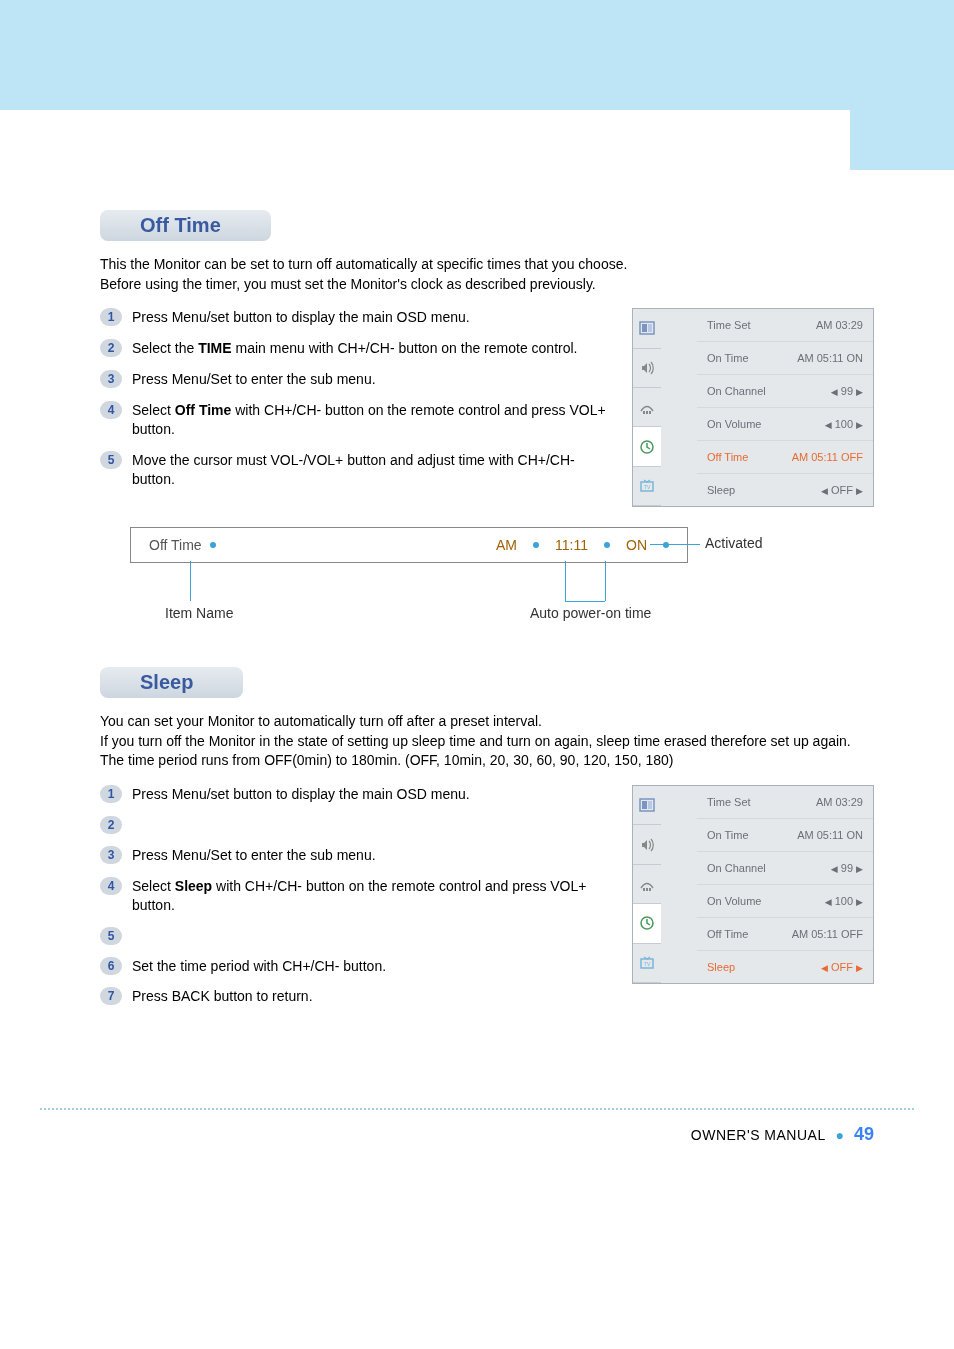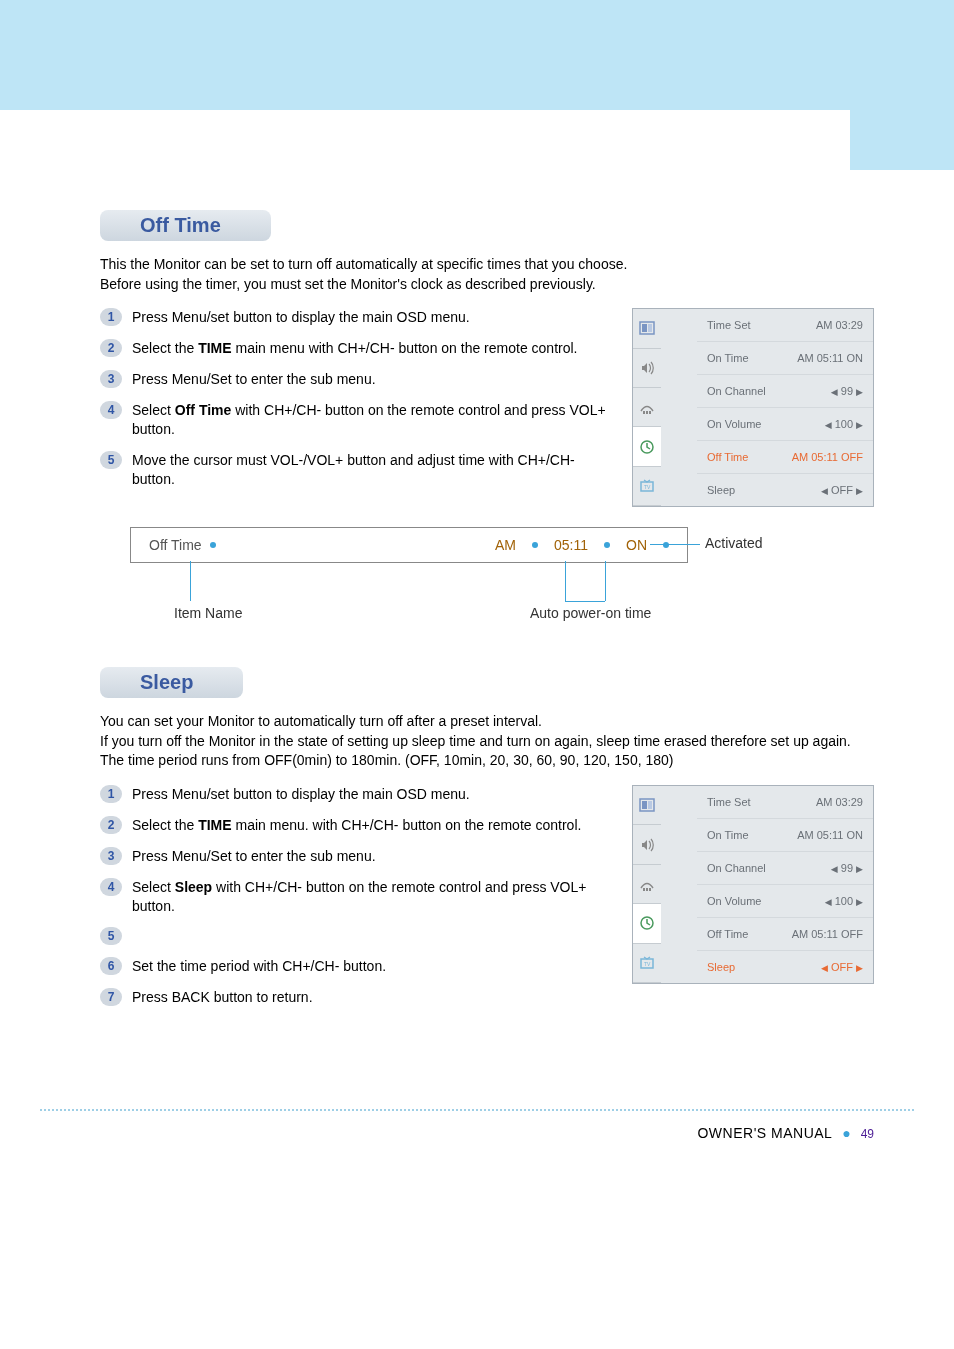--- a/index.html
+++ b/index.html
@@ -150,21 +150,21 @@
 
   .footer {
     border-top: 2px dotted #9fcfe6;
     margin: 50px 40px 0 40px;
     padding: 14px 40px 20px 0;
     text-align: right;
     font-size: 14px;
   }
   .footer .manual { letter-spacing: .5px; }
   .footer .bullet { color: #3aa3d9; padding: 0 6px; }
-  .footer .pnum { color: #4c1d95; font-weight: normal; font-size: 12px; }
+  .footer .pnum { color: #3b82f6; font-weight: bold; font-size: 18px; }
   .arrow { font-size: 9px; }
 </style>
 </head>
 <body>
 
 <div class="top-band">
   <div class="white-cut"></div>
 </div>
 
 <div class="page">
@@ -265,29 +265,29 @@
   
   <div class="diagram">
     <div class="diag-box">
       <span style="display:flex;align-items:center;gap:8px;">
         <span>Off Time</span>
         <span class="dot"></span>
       </span>
       <span class="diag-right">
         <span>AM</span>
         <span class="dot" style="align-self:center"></span>
-        <span>05:11</span>
+        <span>11:11</span>
         <span class="dot" style="align-self:center"></span>
         <span>ON</span>
         <span class="dot" style="align-self:center"></span>
       </span>
     </div>
 
     <div class="vline" style="left:60px; top:34px; height:40px;"></div>
-    <div class="lbl" style="left:35px; top:78px;margin-left:9px;">Item Name</div>
+    <div class="lbl" style="left:35px; top:78px;">Item Name</div>
 
     <div class="vline" style="left:435px; top:34px; height:40px;"></div>
     <div class="vline" style="left:475px; top:34px; height:40px;"></div>
     <div class="hline" style="left:435px; top:74px; width:40px;"></div>
     <div class="lbl" style="left:400px; top:78px;">Auto power-on time</div>
 
     <div class="hline" style="left:520px; top:17px; width:50px;"></div>
     <div class="lbl" style="left:575px; top:8px;">Activated</div>
   </div>
 
@@ -296,21 +296,20 @@
   <div class="intro">You can set your Monitor to automatically turn off after a preset interval.<br>If you turn off the Monitor in the state of setting up sleep time and turn on again, sleep time erased therefore set up again. The time period runs from OFF(0min) to 180min. (OFF, 10min, 20, 30, 60, 90, 120, 150, 180)</div>
 
   <div class="columns">
     <div class="steps" id="steps-sleep">
         <div class="step">
           <div class="step-num">1</div>
           <div class="step-txt">Press Menu/set button to display the main OSD menu.</div>
         </div>
         <div class="step">
           <div class="step-num">2</div>
-          <div class="step-txt">Select the <b>TIME</b> main menu. with CH+/CH- button on the remote control.</div>
         </div>
         <div class="step">
           <div class="step-num">3</div>
           <div class="step-txt">Press Menu/Set to enter the sub menu.</div>
         </div>
         <div class="step">
           <div class="step-num">4</div>
           <div class="step-txt">Select <b>Sleep</b> with CH+/CH- button on the remote control and press VOL+ button.</div>
         </div>
         <div class="step">

